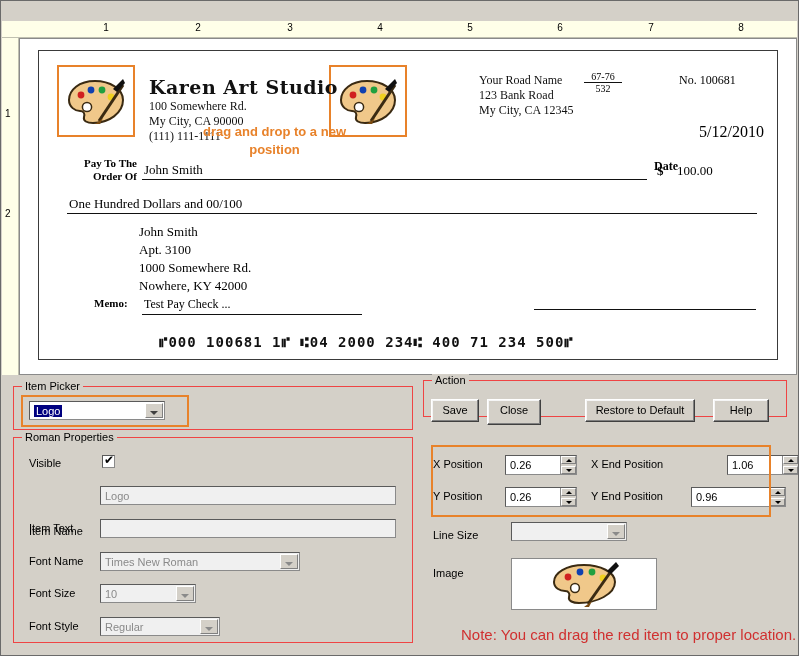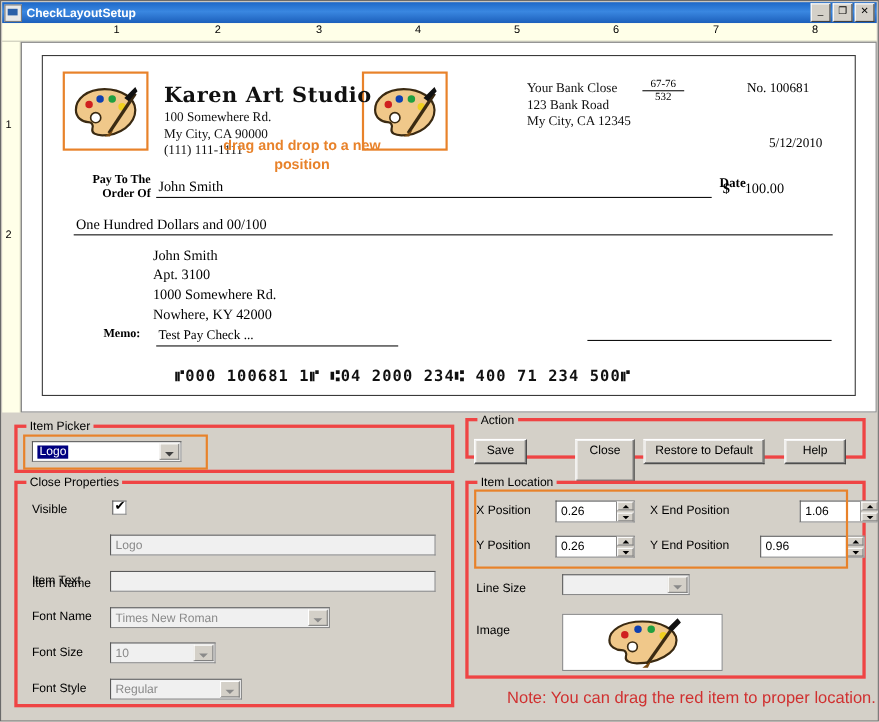--- a/index.html
+++ b/index.html
@@ -191,21 +191,21 @@
     left: 615px; top: 72px;
     font-family: "Liberation Serif", serif;
     font-size: 12px;
     font-weight: bold;
     margin-top: 36px;
   }
   .date-val {
     position: absolute;
     left: 660px; top: 72px;
     font-family: "Liberation Serif", serif;
-    font-size: 12px;
+    font-size: 16px;
     font-weight: normal;
   }
 
   .payto-label {
     position: absolute;
     left: 32px; top: 106px;
     font-family: "Liberation Serif", serif;
     font-size: 11px;
     font-weight: bold;
     line-height: 13px;
@@ -287,21 +287,21 @@
     font-family: "DejaVu Sans Mono", monospace;
     font-size: 14px;
     font-weight: bold;
     letter-spacing: 1px;
     color: #111;
   }
 
   
   .group {
     position: absolute;
-    border: 3px solid #ef4444;
+    border: 1px solid #ef4444;
     box-sizing: border-box;
   }
   .group > .legend {
     position: absolute;
     top: -7px; left: 8px;
     background: #d4d0c8;
     padding: 0 3px;
     font-size: 11px;
     color: #000;
   }
@@ -474,29 +474,20 @@
     left: 1px; bottom: 1px;
     width: 795px; height: 6px;
     background: #d4d0c8;
   }
 </style>
 </head>
 <body>
 
 <div id="app">
 
-  <div class="titlebar">
-    <div class="tb-icon"></div>
-    <div class="tb-title">CheckLayoutSetup</div>
-    <div class="tb-buttons">
-      <div class="tb-btn">_</div>
-      <div class="tb-btn">❐</div>
-      <div class="tb-btn">✕</div>
-    </div>
-  </div>
 
   <div class="ruler-top">
     <span class="tick" style="left:104px">1</span>
     <span class="tick" style="left:196px">2</span>
     <span class="tick" style="left:288px">3</span>
     <span class="tick" style="left:378px">4</span>
     <span class="tick" style="left:468px">5</span>
     <span class="tick" style="left:558px">6</span>
     <span class="tick" style="left:649px">7</span>
     <span class="tick" style="left:739px">8</span>
@@ -538,21 +529,21 @@
         </svg>
       </div>
 
       <div class="biz-name">Karen Art Studio</div>
       <div class="biz-addr" style="white-space:pre-line">100 Somewhere Rd.
 My City, CA 90000
 (111) 111-1111</div>
       <div class="drag-hint">drag and drop to a new position</div>
 
       <div class="bank-block">
-        <div>Your Bank Close</div>
+        <div>Your Road Name</div>
         <div style="white-space:pre-line">123 Bank Road
 My City, CA 12345</div>
       </div>
 
       <div class="fraction">
         <span class="num">67-76</span>
         <span>532</span>
       </div>
 
       <div class="check-no">No. 100681</div>
@@ -588,21 +579,21 @@
   </div>
   <div class="combo-sel" style="left:28px; top:400px; width:136px; height:19px;">
     <span class="selv">Logo</span>
     <span class="arrow" style="position:absolute; right:1px; top:1px; bottom:1px; width:16px; background:#d4d0c8; border:1px solid #fff; border-right-color:#808080; border-bottom-color:#808080;">
       <span style="position:absolute; left:4px; top:7px; border-left:4px solid transparent; border-right:4px solid transparent; border-top:4px solid #404040;"></span>
     </span>
   </div>
   <div class="hl-box" style="left:20px; top:394px; width:168px; height:32px;"></div>
 
   <div class="group" style="left:12px; top:436px; width:400px; height:206px;">
-    <span class="legend">Close Properties</span>
+    <span class="legend">Roman Properties</span>
   </div>
 
   <span class="lbl" style="left:28px; top:456px;">Visible</span>
   <span class="chk" style="left:101px; top:454px;"></span>
 
   <span class="lbl" style="left:28px; top:488px;margin-top:36px;">Item Name</span>
   <span class="txt" style="left:99px; top:485px; width:296px; height:19px;">Logo</span>
 
   <span class="lbl" style="left:28px; top:521px;">Item Text</span>
   <span class="txt" style="left:99px; top:518px; width:296px; height:19px;"></span>
@@ -622,27 +613,24 @@
   <span class="lbl" style="left:28px; top:619px;">Font Style</span>
   <span class="combo disabled" style="left:99px; top:616px; width:120px; height:19px;">
     <span>Regular</span>
     <span class="arrow"></span>
   </span>
 
   <div class="group" style="left:422px; top:379px; width:364px; height:37px;">
     <span class="legend">Action</span>
   </div>
   <div class="btn" style="left:430px; top:398px; width:48px; height:23px;">Save</div>
-  <div class="btn" style="left:522px; top:398px; width:54px; height:39px;">Close</div>
+  <div class="btn" style="left:486px; top:398px; width:54px; height:26px;">Close</div>
   <div class="btn" style="left:584px; top:398px; width:110px; height:23px;">Restore to Default</div>
   <div class="btn" style="left:712px; top:398px; width:56px; height:23px;">Help</div>
 
-  <div class="group" style="left:422px; top:436px; width:364px; height:180px;">
-    <span class="legend">Item Location</span>
-  </div>
 
   <span class="lbl" style="left:432px; top:457px;">X Position</span>
   <span class="spin" style="left:504px; top:454px; width:72px; height:20px;">
     <span>0.26</span>
     <span class="spinner">
         <span class="up"></span>
         <span class="dn"></span>
       </span>
   </span>
 

